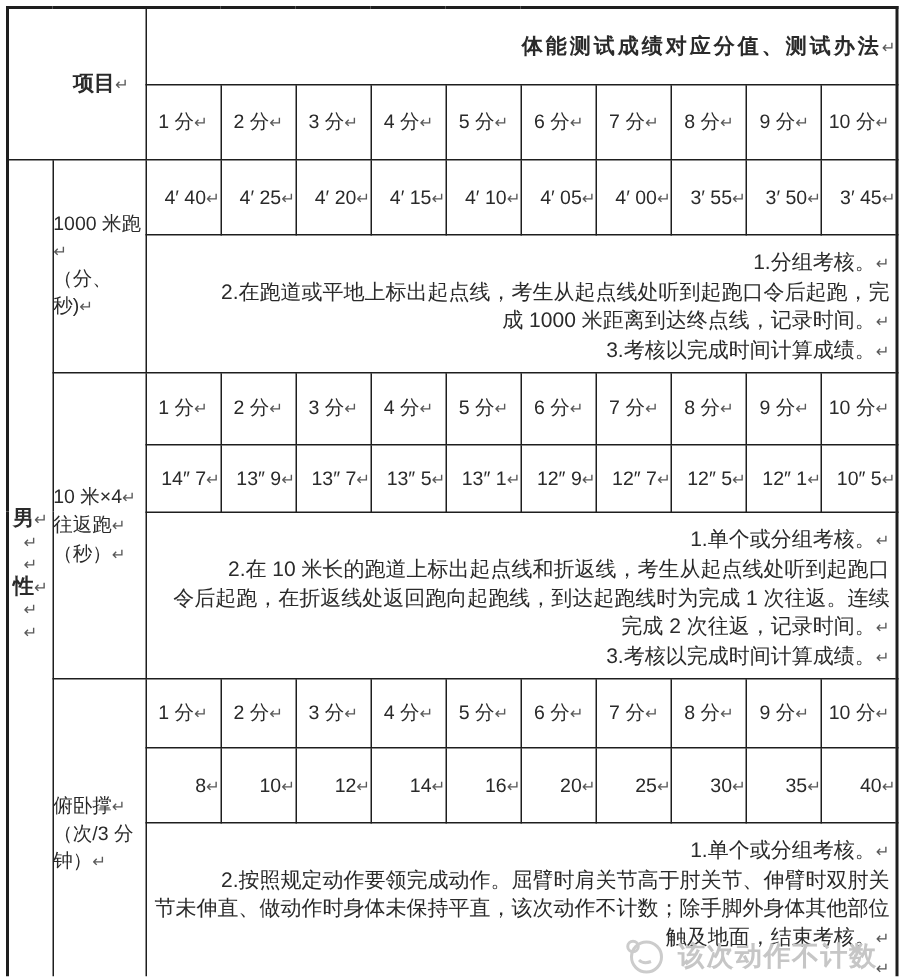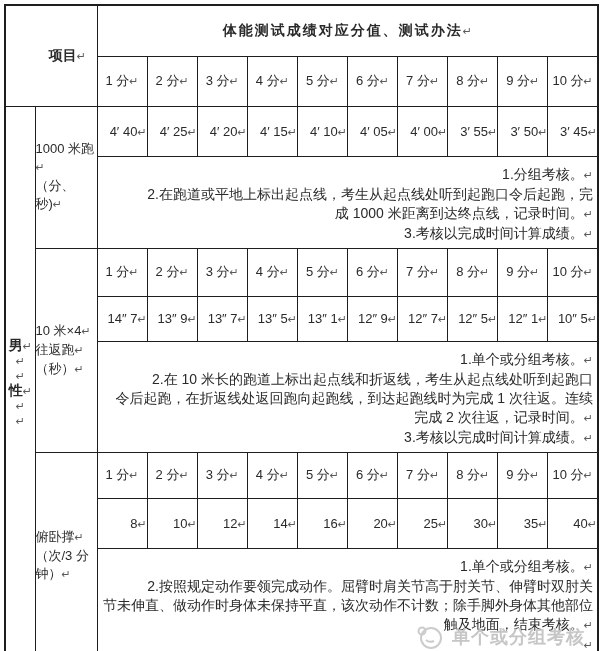--- a/index.html
+++ b/index.html
@@ -29,21 +29,21 @@
   tr.r-sh1     {height:50px;}
   tr.r-vals1   {height:50px;}
   tr.r-meth1   {height:80px;}
   tr.r-sh2     {height:48px;}
   tr.r-vals2   {height:45px;}
   tr.r-meth2   {height:109px;}
   tr.r-sh3     {height:46px;}
   tr.r-vals3   {height:50px;}
   
   td.project{font-weight:bold;font-size:14px;text-align:center;padding-left:32px;}
-  td.title{font-weight:bold;font-size:14px;text-align:center;letter-spacing:2px;}
+  td.title{font-weight:bold;font-size:14px;text-align:right;letter-spacing:2px;}
   td.sh{font-size:13px;text-align:center;margin-left:44px;}
   td.val{font-size:13px;text-align:right;}
   td.rowlabel{font-size:13px;text-align:left;line-height:18px;}
   td.gender{font-size:14px;font-weight:bold;text-align:center;}
   td.gender .gline{line-height:15px;height:15px;}
   td.method{vertical-align:top;padding:8px 4px 4px 4px;position:relative;}
   td.method p{margin:0;font-size:14px;line-height:19px;text-indent:3em;text-align:right;}
   
   .pm{font-family:"DejaVu Sans",sans-serif;color:#5a5a5a;font-size:11px;font-weight:normal;letter-spacing:0;}
   
@@ -188,19 +188,19 @@
           <p>2.按照规定动作要领完成动作。屈臂时肩关节高于肘关节、伸臂时双肘关节未伸直、做动作时身体未保持平直，该次动作不计数；除手脚外身体其他部位触及地面，结束考核。<span class="pm">↵</span></p>
           <p><span class="pm">↵</span></p>
           <div class="watermark">
             <span>
               <svg width="30" height="28" viewBox="0 0 30 28" fill="none" xmlns="http://www.w3.org/2000/svg">
                 <circle cx="16" cy="15" r="10" stroke="#cccccc" stroke-width="2"></circle>
                 <circle cx="7" cy="8" r="3.5" stroke="#cccccc" stroke-width="2"></circle>
                 <path d="M11 17 q3 3 8 1" stroke="#cccccc" stroke-width="2" fill="none"></path>
               </svg>
             </span>
-            <span>单个或分组考核</span>
+            <span>该次动作不计数</span>
           </div>
         </td>
       </tr>
     </tbody>
   </table>
 </div>
 
 </body></html>

